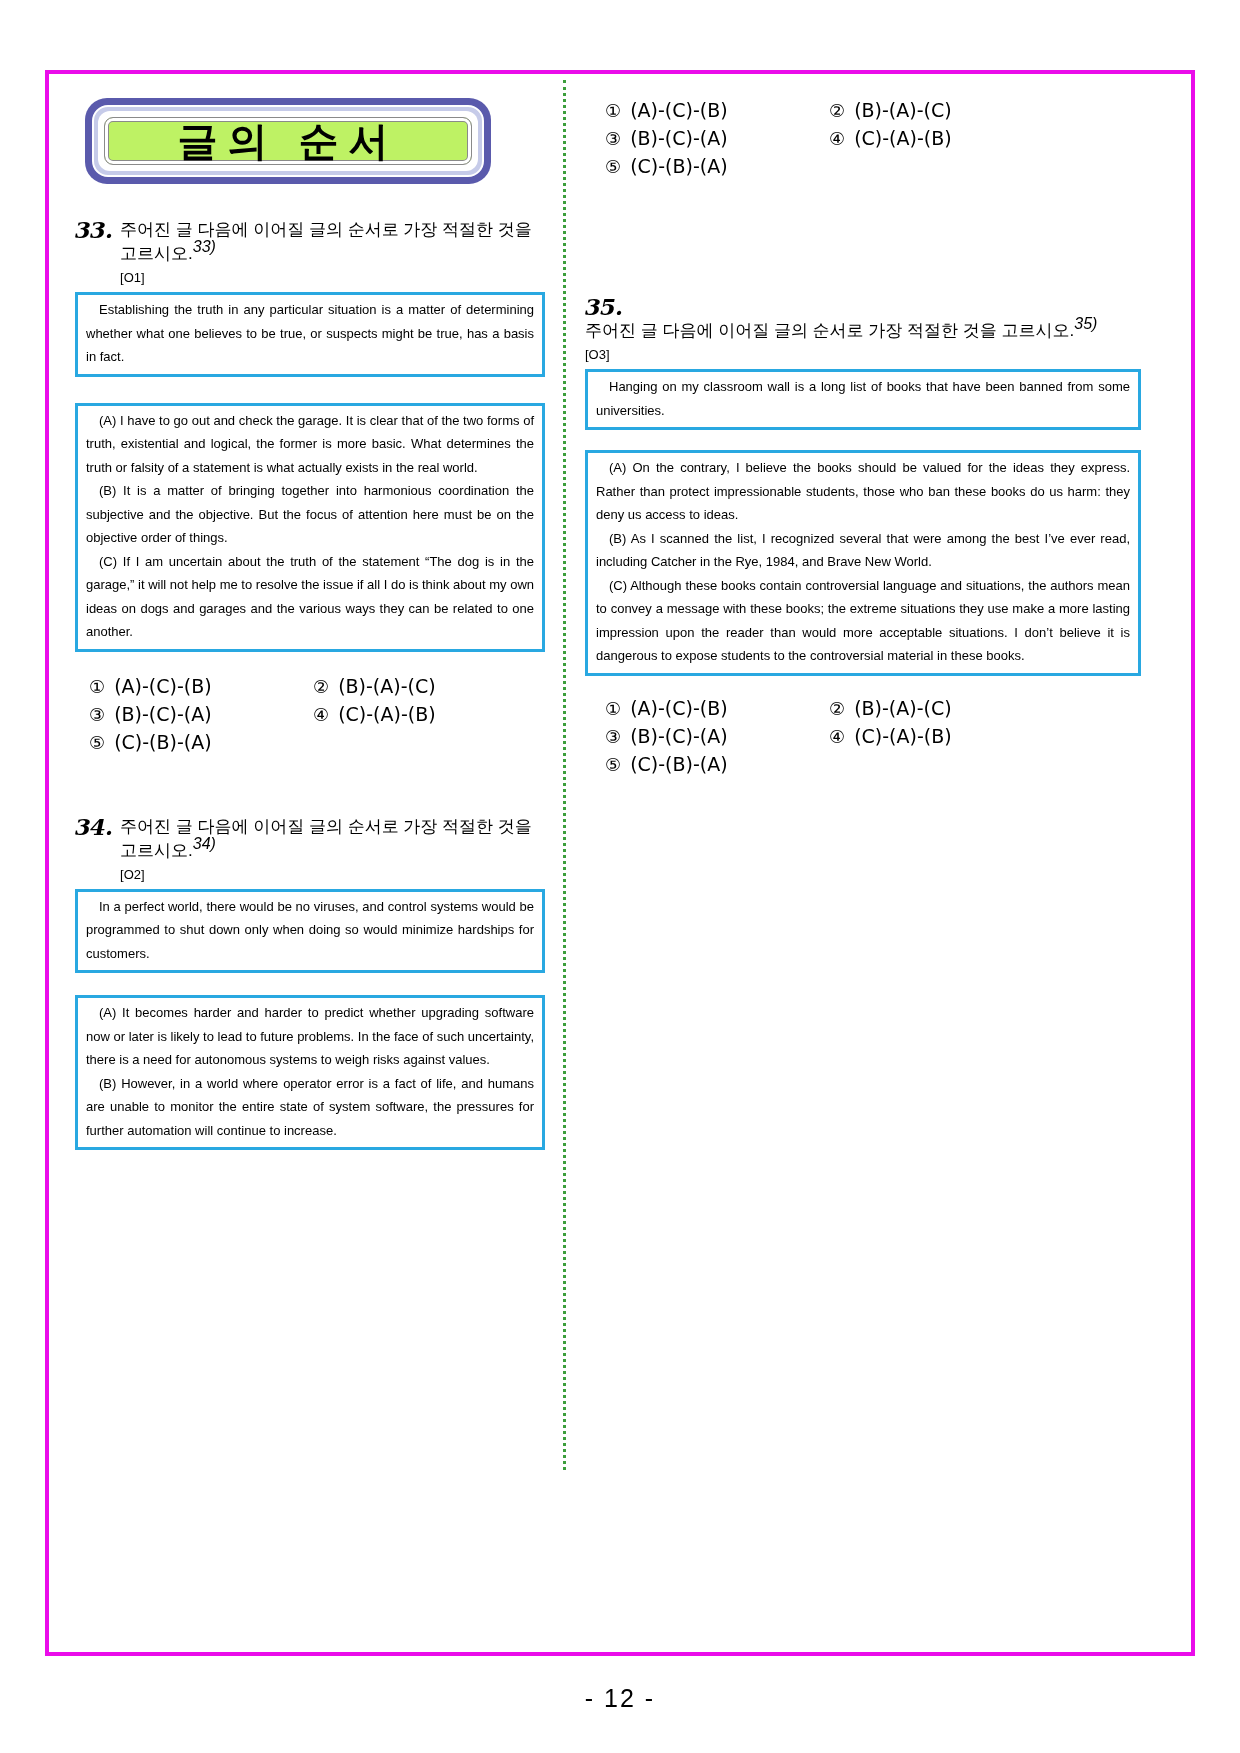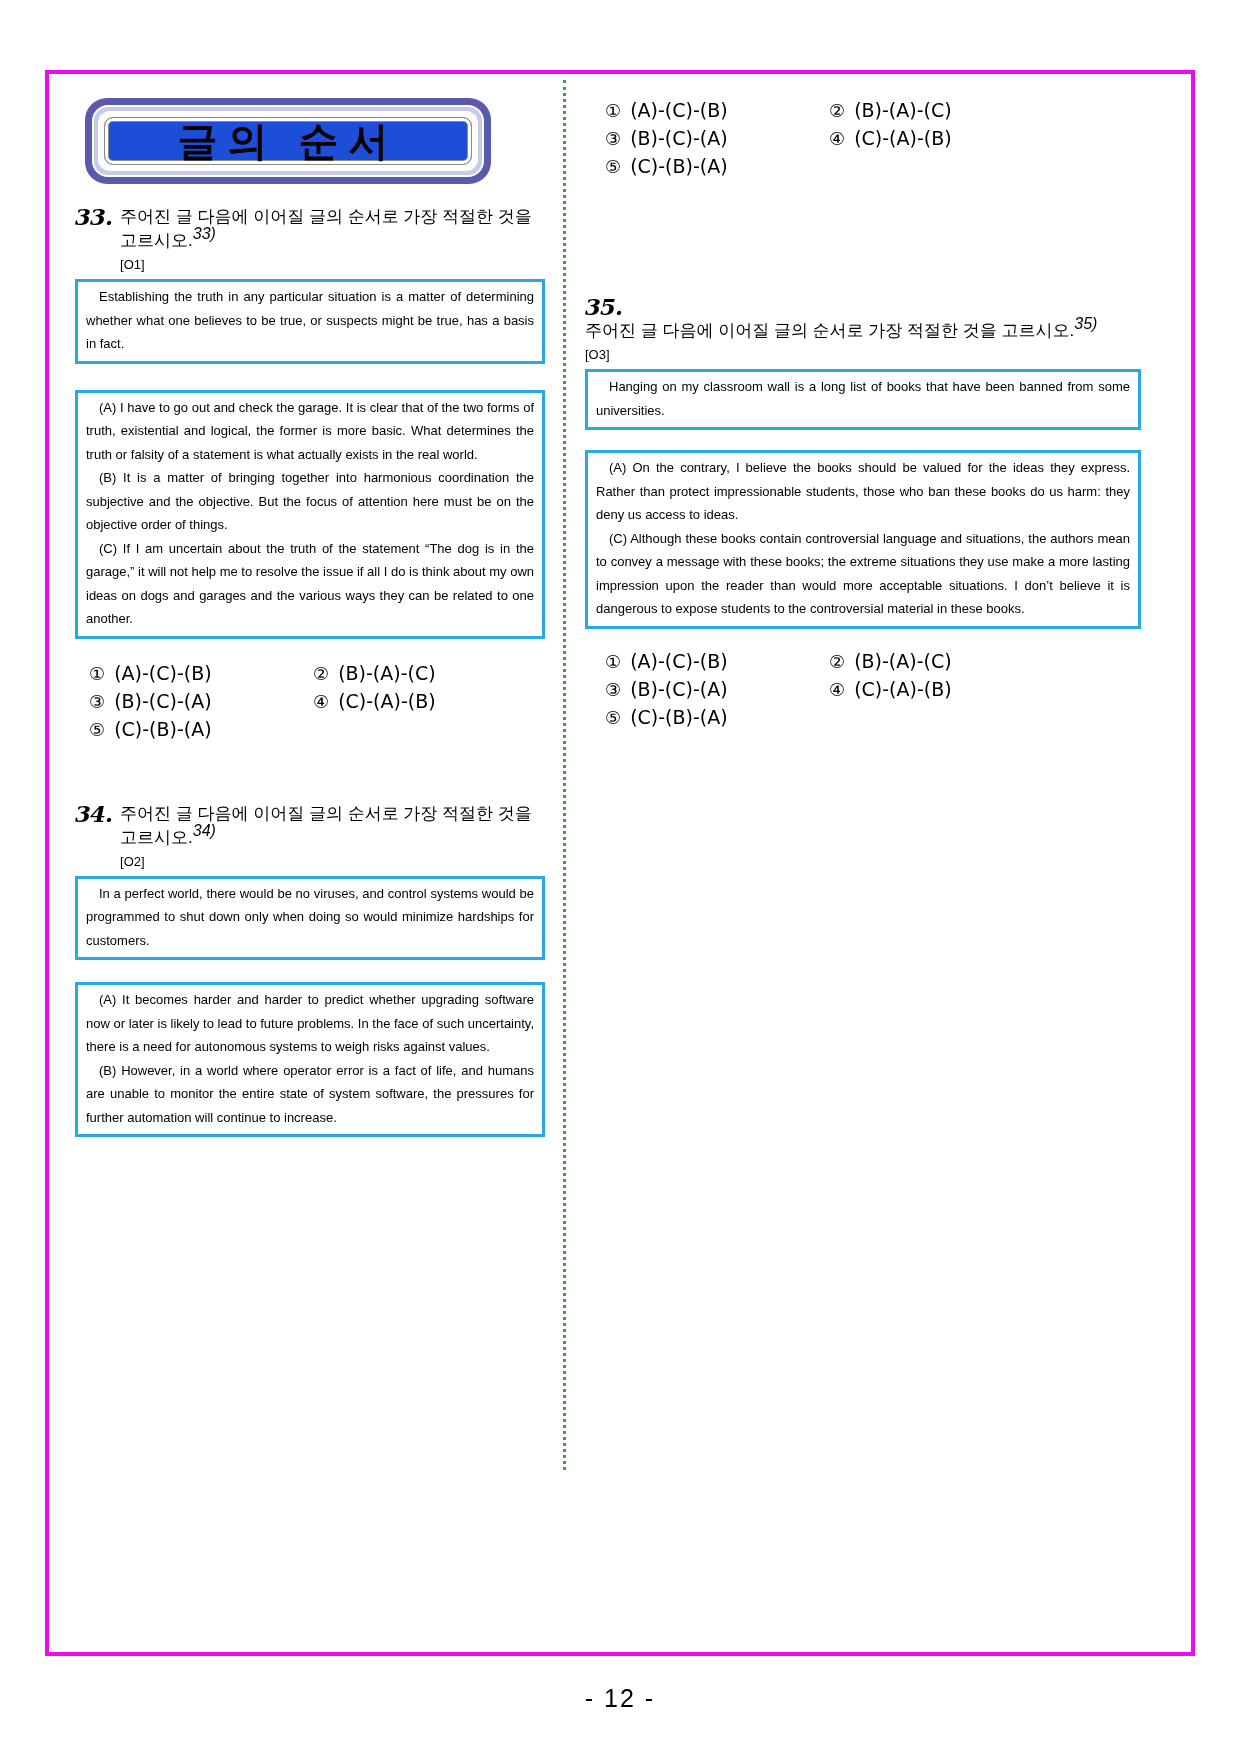--- a/index.html
+++ b/index.html
@@ -27,21 +27,21 @@
   }
 
   .col-left  { position:absolute; left:75px;  top:98px; width:470px; }
   .col-right { position:absolute; left:585px; top:98px; width:556px; }
 
   
   .title-outer { width:406px; margin-left:10px; background:#5a5aac; border-radius:22px; padding:7px; }
   .title-mid   { background:#c6cbe9; border-radius:16px; padding:4px; border:2px solid #ffffff; }
   .title-white { background:#ffffff; border-radius:12px; padding:6px; }
   .title-core  {
-    background:#1d4ed8; border-radius:9px; border:1px solid #8a8a8a;
+    background:#bef264; border-radius:9px; border:1px solid #8a8a8a;
     box-shadow: inset 0 0 0 3px #ffffff, inset 0 0 0 4px #8a8a8a;
     height:48px; display:flex; align-items:center; justify-content:center;
     font-size:40px; font-weight:bold; letter-spacing:10px;
   }
 
   
   .qh { display:flex; align-items:flex-start; }
   .qnum {
     font-family:"DejaVu Serif","Liberation Serif",serif;
     font-style:italic; font-weight:bold; font-size:23px;
@@ -66,21 +66,21 @@
     margin-left:14px;
   }
   .opt { white-space:nowrap; }
   .opt .n { margin-right:9px; font-size:18px; }
 
   
   .mt2  { margin-top:2px; }
   .mt20 { margin-top:20px; }
   .mt22 { margin-top:22px; }
   .mt26 { margin-top:26px; }
-  .mt34 { margin-top:21px; }
+  .mt34 { margin-top:34px; }
   .mt60 { margin-top:60px; }
   .mt116{ margin-top:116px;flex-direction:column; }
 
   
   .footer {
     position:absolute; left:0; top:1684px; width:1240px;
     text-align:center; font-size:25px; letter-spacing:2px;
   }
 </style>
 </head>
@@ -161,20 +161,21 @@
       <div class="qcode">[O3]</div>
     </div>
   </div>
 
   <div class="pbox mt2">
     <p>Hanging on my classroom wall is a long list of books that have been banned from some universities.</p>
   </div>
 
   <div class="pbox mt20">
     <p>(A) On the contrary, I believe the books should be valued for the ideas they express. Rather than protect impressionable students, those who ban these books do us harm: they deny us access to ideas.</p>
+    <p>(B) As I scanned the list, I recognized several that were among the best I’ve ever read, including Catcher in the Rye, 1984, and Brave New World.</p>
     <p>(C) Although these books contain controversial language and situations, the authors mean to convey a message with these books; the extreme situations they use make a more lasting impression upon the reader than would more acceptable situations. I don’t believe it is dangerous to expose students to the controversial material in these books.</p>
   </div>
 
   <div class="opts mt20" style="margin-left:20px;">
     <div class="opt"><span class="n">①</span><span>(A)-(C)-(B)</span></div>
     <div class="opt"><span class="n">②</span><span>(B)-(A)-(C)</span></div>
     <div class="opt"><span class="n">③</span><span>(B)-(C)-(A)</span></div>
     <div class="opt"><span class="n">④</span><span>(C)-(A)-(B)</span></div>
     <div class="opt"><span class="n">⑤</span><span>(C)-(B)-(A)</span></div>
   </div>

